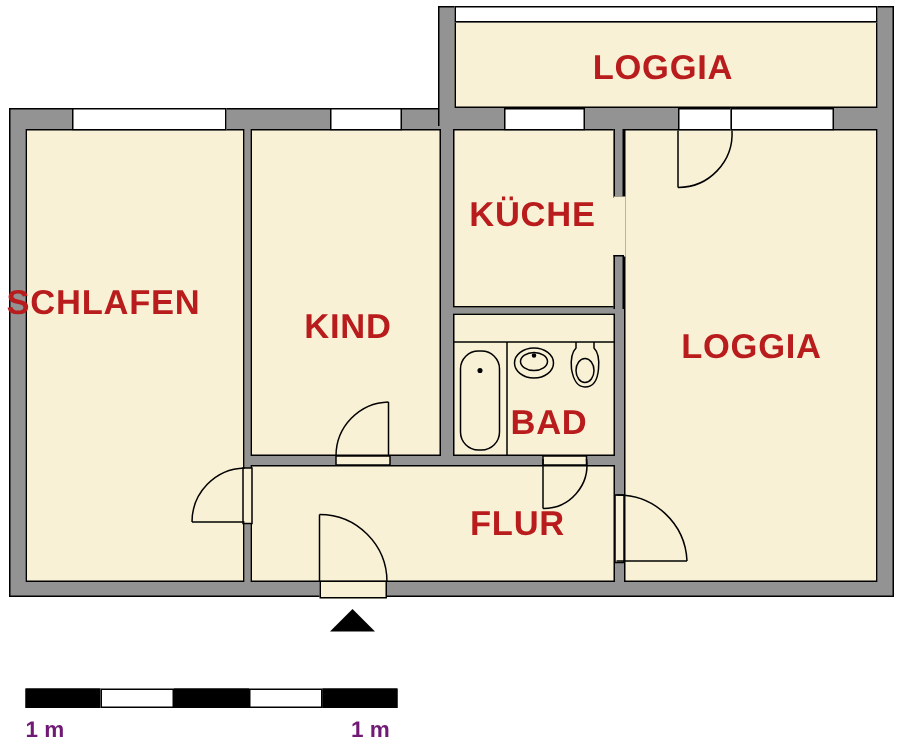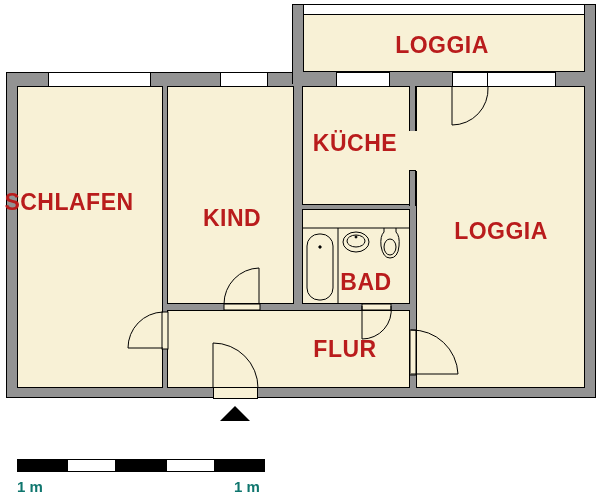--- a/index.html
+++ b/index.html
@@ -6,21 +6,21 @@
   body { width:600px; height:500px; position:relative; overflow:hidden; font-family:"Liberation Sans", sans-serif; }
   .wall { position:absolute; background:#939393; }
   .room { position:absolute; background:#f8f1d6; border:1px solid #000; box-sizing:border-box; }
   .win { position:absolute; background:#ffffff; border:1px solid #000; box-sizing:border-box; }
   .label { position:absolute; font-weight:bold; font-size:23px; color:#b91c1c; letter-spacing:0.5px; transform:translate(-50%,-50%); white-space:nowrap; }
   svg.overlay { position:absolute; left:0; top:0; }
   .scalebar { position:absolute; left:17px; top:459px; width:248px; height:13px; display:flex; }
   .seg { flex:1; height:100%; box-sizing:border-box; border:1px solid #000; }
   .seg.black { background:#000; }
   .seg.white { background:#fff; }
-  .scale-label { position:absolute; font-size:15px; font-weight:bold; color:#0f766e; }
+  .scale-label { position:absolute; font-size:15px; font-weight:bold; color:#701a75; }
 </style>
 </head>
 <body>
 
 <div class="wall" style="left:6px; top:72px; width:590px; height:326px; border:1px solid #000; box-sizing:border-box;"></div>
 <div class="wall" style="left:292px; top:4px; width:304px; height:80px; border:1px solid #000; border-bottom:none; box-sizing:border-box;"></div>
 
 <div class="room" style="left:303px; top:14px; width:282px; height:58px;"></div>
 <div class="win" style="left:303px; top:4px; width:282px; height:11px;"></div>
 

